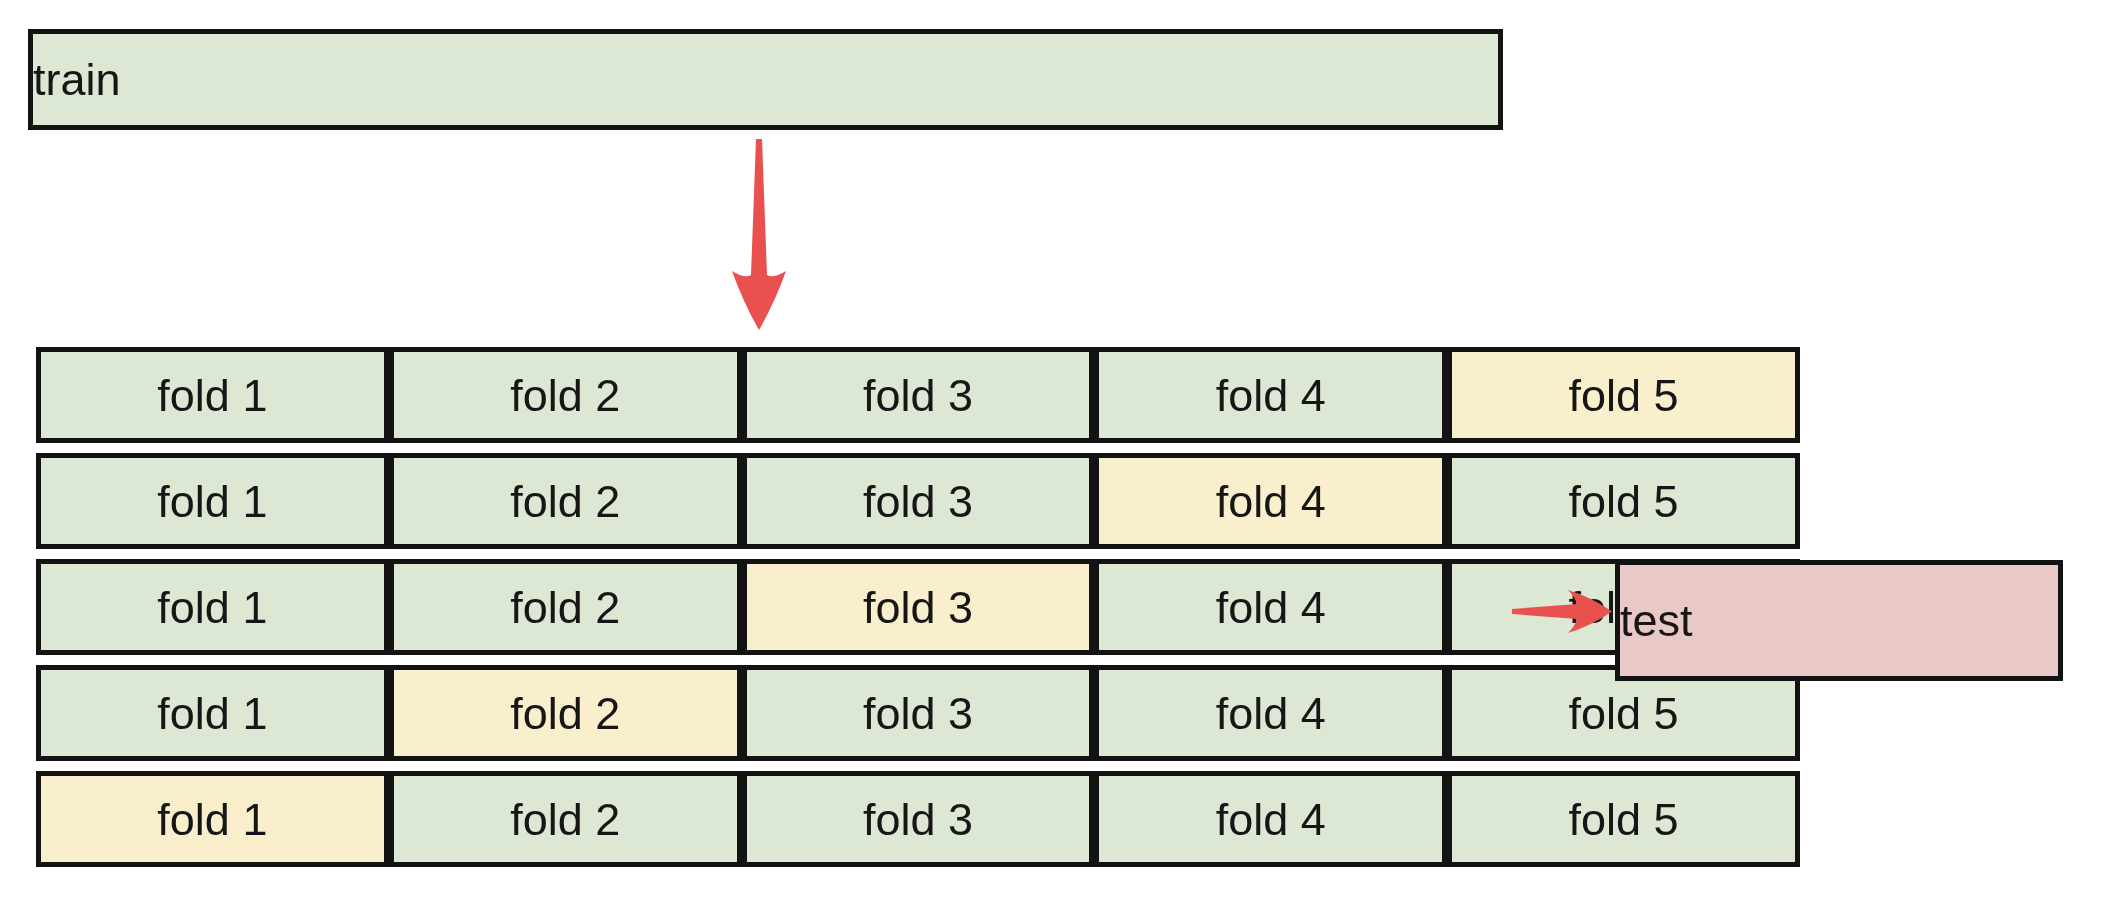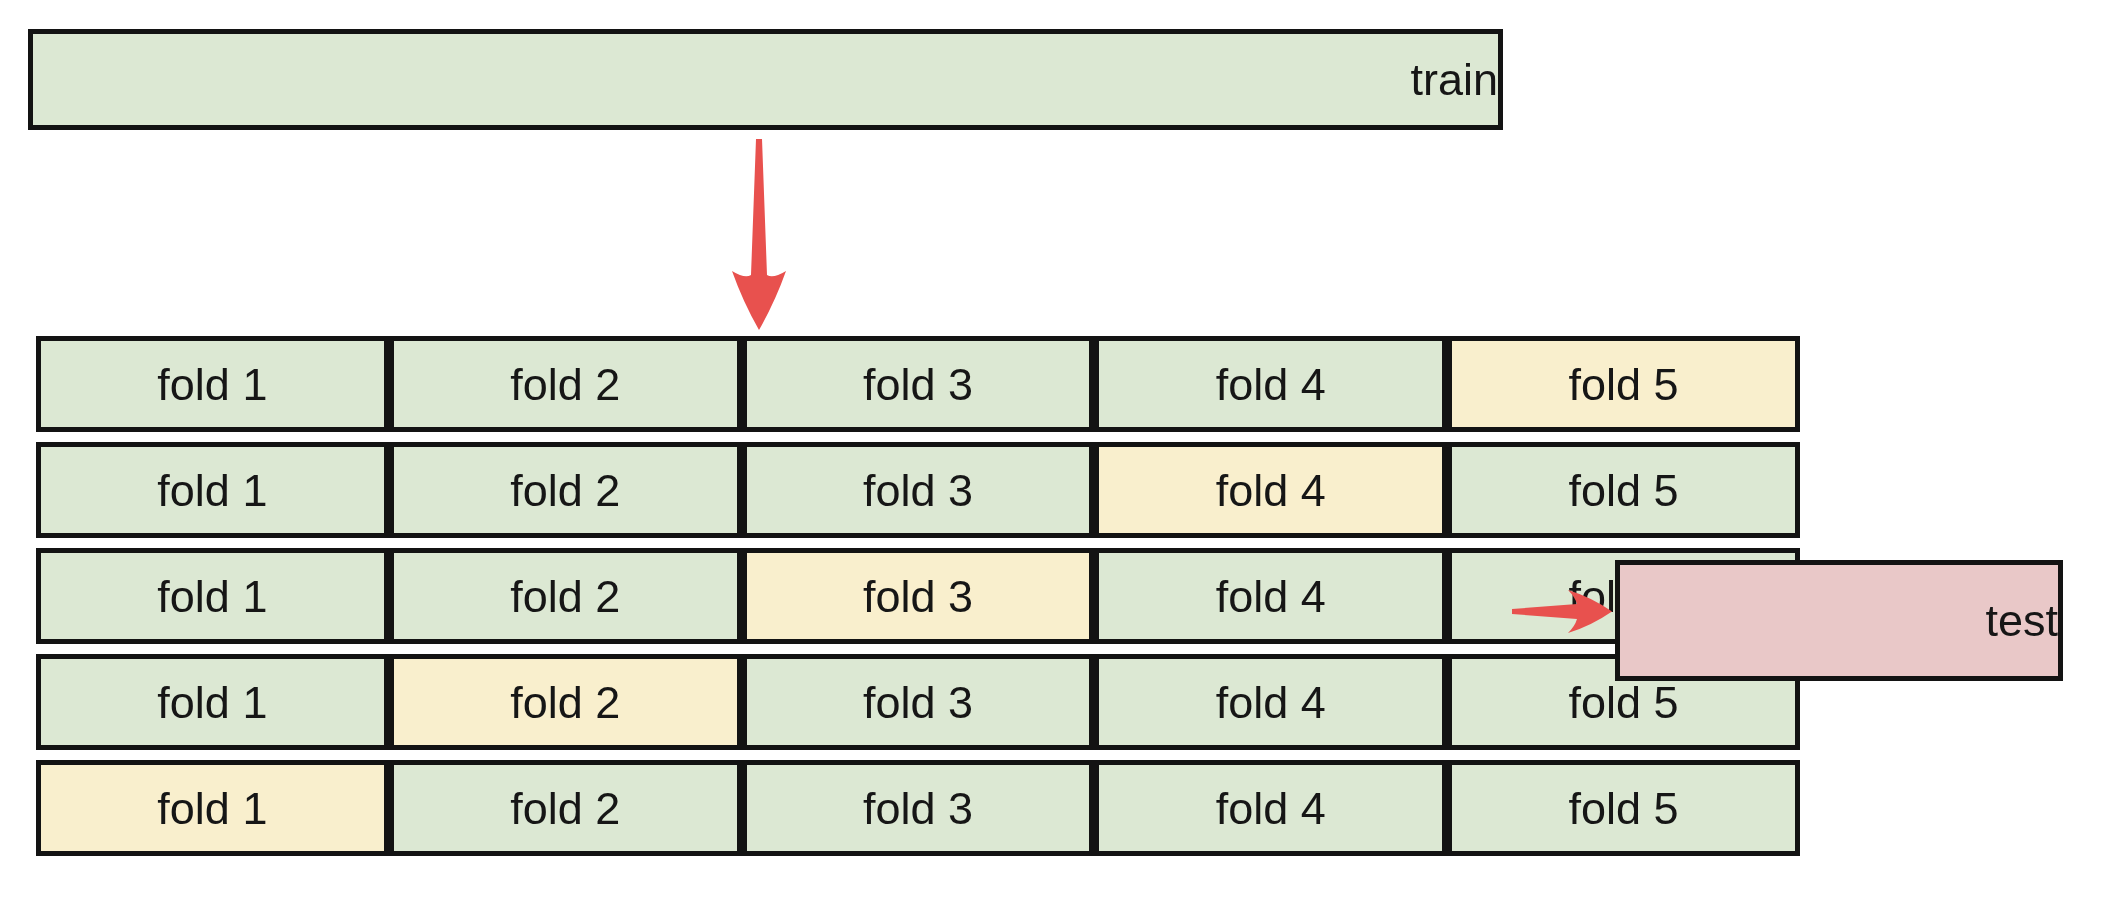--- a/index.html
+++ b/index.html
@@ -17,34 +17,34 @@
     background:#ffffff;
     font-family:"Liberation Sans","DejaVu Sans",sans-serif;
     color:var(--text);
     position:relative;
     overflow:hidden;
   }
   .box{
     position:absolute;
     background:var(--green);
     border:5px solid var(--border);
-    display:flex;align-items:center;justify-content:flex-end;
+    display:flex;align-items:center;justify-content:flex-start;
     font-size:45px;
     line-height:1;
     white-space:nowrap;
   }
   #train-box{
     left:28px;top:29px;width:1475px;height:101px;
   }
   #test-box{
     left:1615px;top:560px;width:448px;height:121px;
     background:var(--pink);
   }
   #fold-grid{
-    position:absolute;left:36px;top:336px;width:1764px;
+    position:absolute;left:36px;top:347px;width:1764px;
   }
   .fold-row{
     display:flex;
     height:96px;
     margin-bottom:10px;
   }
   .fold-cell{
     flex:1 1 0;
     background:var(--green);
     border:5px solid var(--border);

